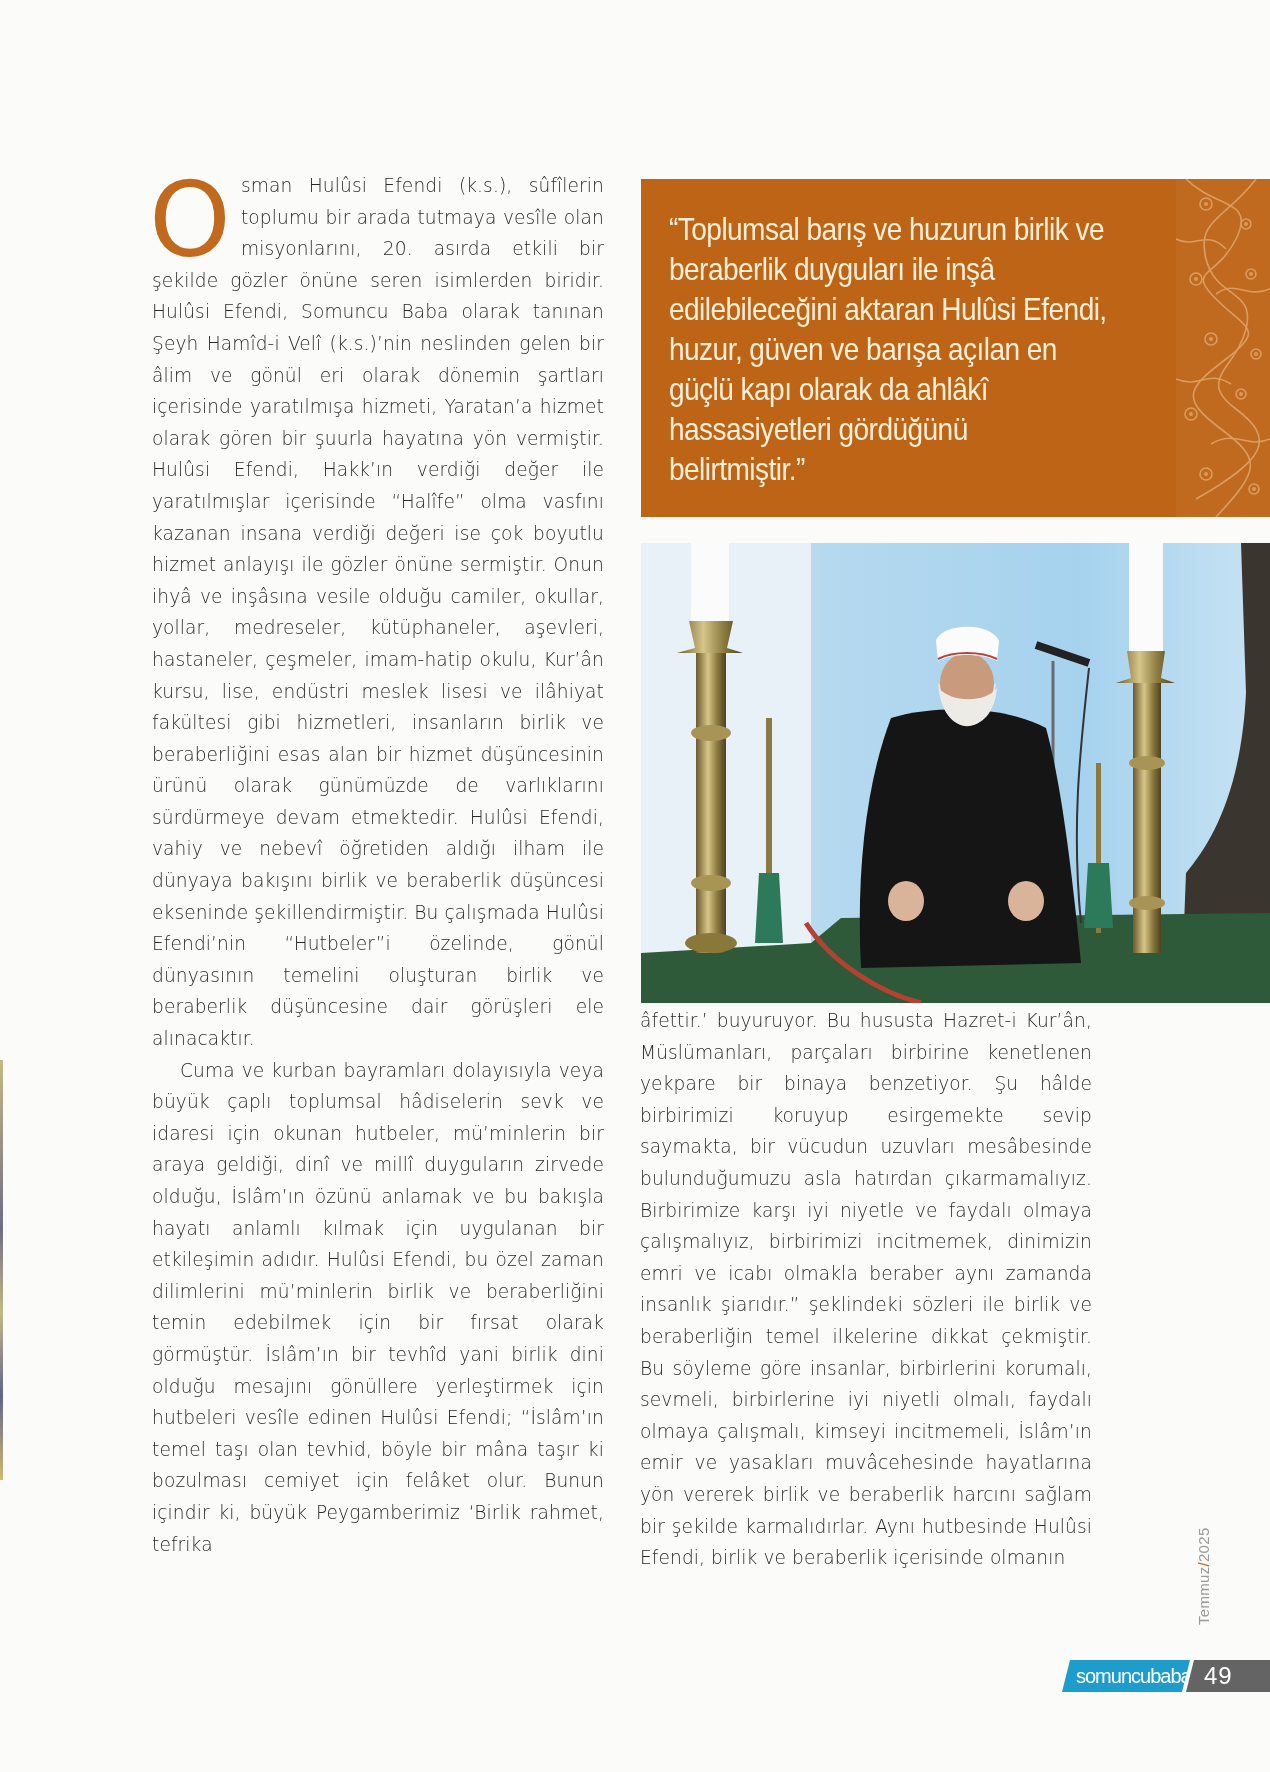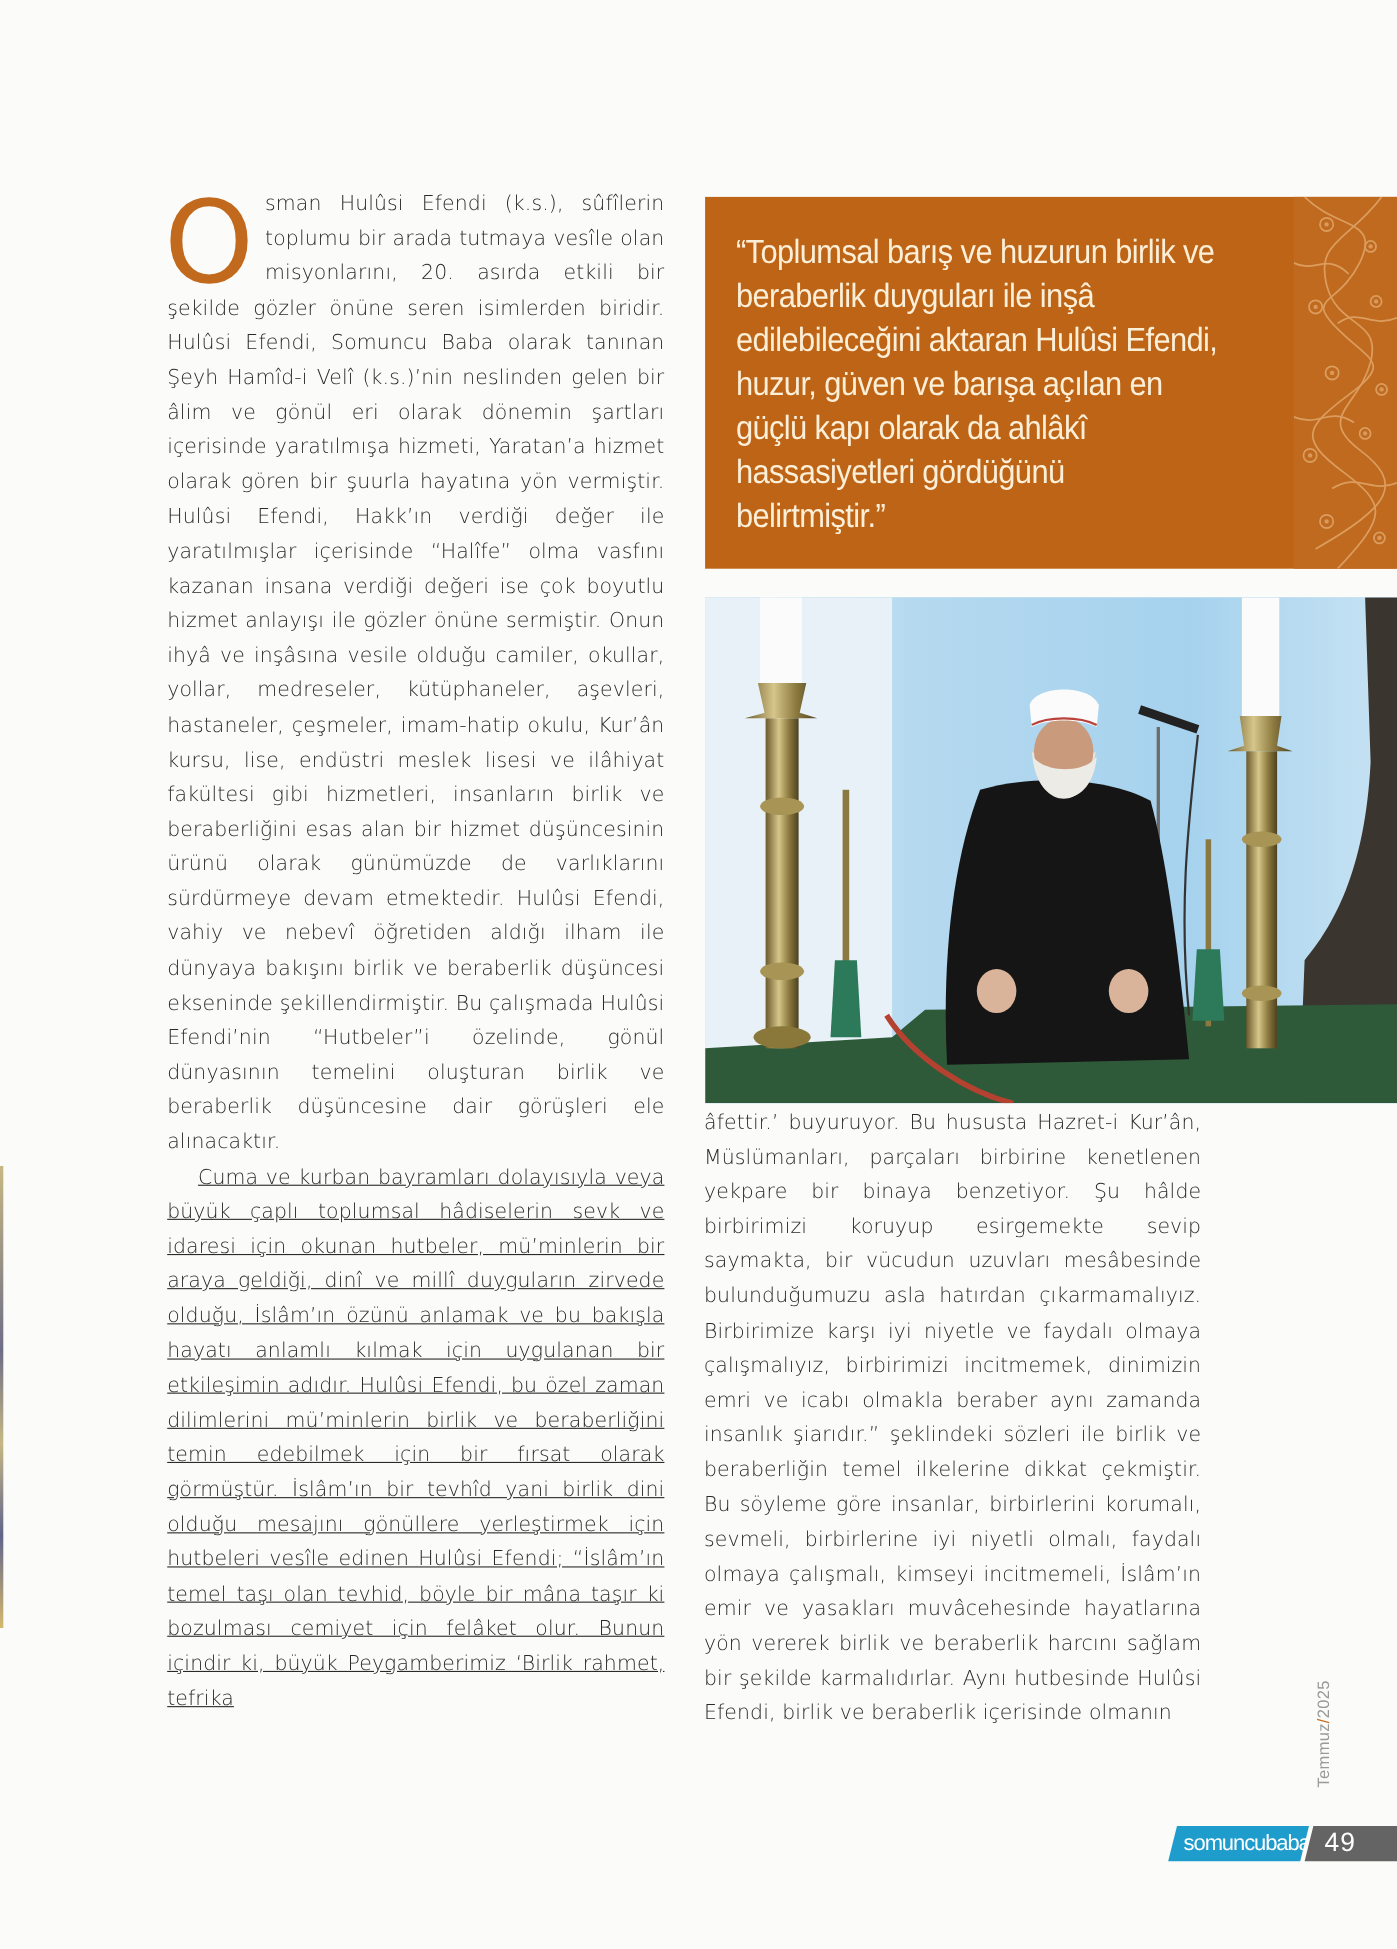--- a/index.html
+++ b/index.html
@@ -37,21 +37,21 @@
       font-family: "DejaVu Sans", sans-serif;
       font-weight: 400;
     }
     .subhead {
       color: #b7651d;
       font-weight: 600;
       letter-spacing: 1.2px;
       margin: 16px 0 14px 0 !important;
       text-indent: 28px;
     }
-    .indent { text-indent: 28px; text-decoration: underline; }
+    .indent { text-indent: 28px; }
 
     .quote-box {
       position: absolute; left: 641px; top: 179px; width: 629px; height: 338px;
       background: #bd6417;
     }
     .quote-pattern {
       position: absolute; right: 0; top: 0; width: 94px; height: 100%;
       background: #c06a1f;
       overflow: hidden;
     }

